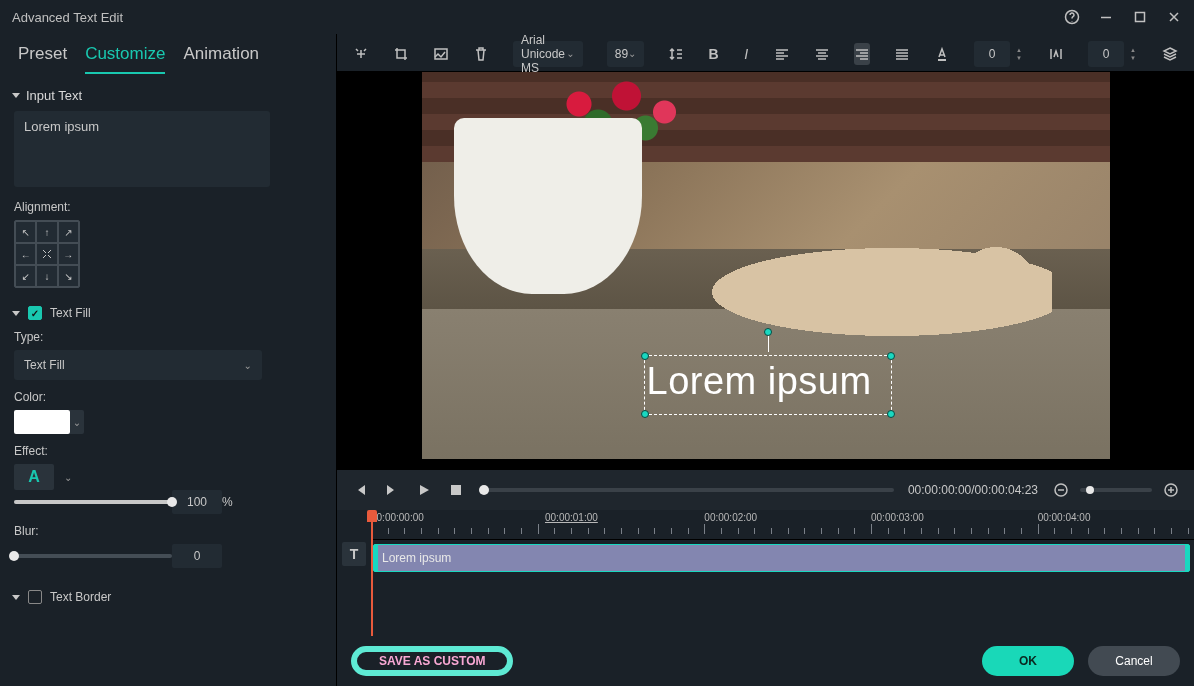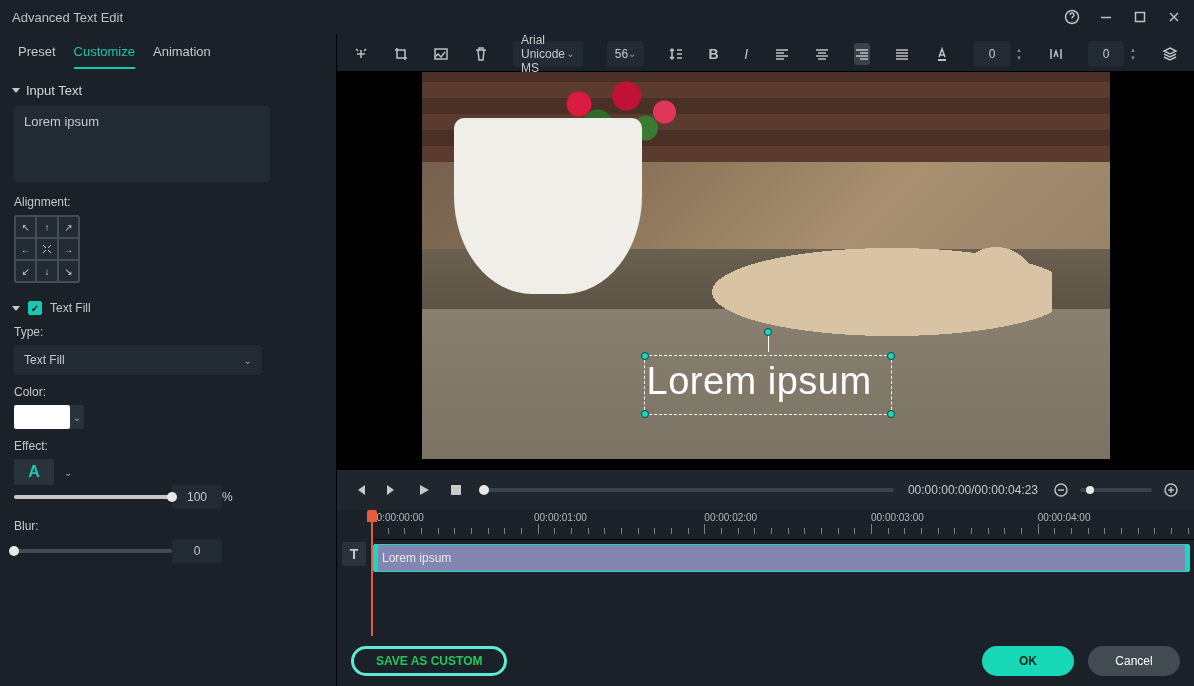--- a/index.html
+++ b/index.html
@@ -4,21 +4,21 @@
 <style>
 *{box-sizing:border-box;margin:0;padding:0;font-family:Arial,sans-serif;user-select:none}
 body{background:#1a2128;color:#c8c8c8;font-size:12px;width:1194px;height:686px;overflow:hidden;display:flex;flex-direction:column}
 .titlebar{height:34px;display:flex;align-items:center;padding:0 12px;background:#1a2128}
 .titlebar .title{flex:1;font-size:13px;color:#c0c0c0}
 .titlebar .win-controls{display:flex;gap:18px;align-items:center}
 .titlebar .win-controls span{width:16px;height:16px;display:flex;align-items:center;justify-content:center;color:#c0c0c0;cursor:pointer}
 .main{flex:1;display:flex;min-height:0}
 .sidebar{width:337px;background:#1a2128;display:flex;flex-direction:column;border-right:1px solid #000}
 .tabs{display:flex;gap:18px;padding:10px 18px 0 18px}
-.tab{padding-bottom:8px;font-size:13px;color:#c8c8c8;cursor:pointer;border-bottom:2px solid transparent}
+.tab{padding-bottom:8px;font-size:17px;color:#c8c8c8;cursor:pointer;border-bottom:2px solid transparent}
 .tab.active{color:#19c8b0;border-bottom:2px solid #19c8b0}
 .sidebar-scroll{flex:1;overflow-y:auto;padding:6px 0 6px 12px;position:relative}
 .sidebar-scroll::-webkit-scrollbar{width:8px}
 .sidebar-scroll::-webkit-scrollbar-thumb{background:#3a4148;border-radius:4px}
 .section-head{display:flex;align-items:center;gap:6px;padding:8px 0;font-size:13px;color:#d8d8d8}
 .caret-down{width:0;height:0;border-left:4px solid transparent;border-right:4px solid transparent;border-top:5px solid #c8c8c8}
 .textarea{width:256px;height:76px;background:#222b33;border:none;border-radius:3px;padding:8px 10px;color:#c8c8c8;font-size:13px;resize:none;margin-left:2px}
 .label{font-size:12px;color:#c8c8c8;margin:10px 0 6px 2px;display:block}
 .align-grid{width:66px;margin-left:2px;background:#222b33;border:1px solid #444d55;border-radius:2px}
 .align-row{display:flex}
@@ -82,21 +82,21 @@
 .ruler .tick{position:absolute;top:18px;width:1px;height:6px;background:#7a8088}
 .ruler .tick.major{top:14px;height:10px}
 .ruler .tlabel{position:absolute;top:2px;font-size:10px;color:#b8b8b8;transform:translateX(0)}
 .playhead{position:absolute;left:0;top:0;bottom:0;width:2px;background:#e85a3c;z-index:5}
 .playhead::before{content:"";position:absolute;top:0;left:-4px;width:10px;height:12px;background:#e85a3c;border-radius:2px 2px 0 0}
 .clip{position:absolute;left:2px;right:4px;top:34px;height:28px;background:#8386b0;border:1px solid #19d8c0;border-radius:2px;display:flex;align-items:center;padding:0 8px;font-size:12px;color:#e8e8e8}
 .clip .grip{position:absolute;top:0;bottom:0;width:4px;background:#19d8c0}
 .clip .grip.l{left:0}.clip .grip.r{right:0}
 .footer{height:50px;background:#1a2128;display:flex;align-items:center;padding:0 14px;gap:14px}
 .btn{height:30px;padding:0 22px;border-radius:15px;display:flex;align-items:center;justify-content:center;font-size:12px;cursor:pointer;border:none}
-.btn-outline{background:transparent;border:3px solid #5eead4;color:#22c55e;font-weight:bold}
+.btn-outline{background:transparent;border:6px solid #5eead4;color:#f9a8d4;font-weight:bold}
 .btn-primary{background:#19d8b8;color:#0a2820;font-weight:bold;min-width:92px}
 .btn-secondary{background:#424a52;color:#ffffff;min-width:92px}
 .spacer{flex:1}
 svg{display:block}
 </style>
 </head>
 <body>
 
 <div class="titlebar">
   <div class="title">Advanced Text Edit</div>
@@ -195,20 +195,25 @@
       </div>
       <span class="label">Blur:</span>
       <div class="slider-row">
         <div class="slider">
           <div class="slider-fill" style="width:0%"></div>
           <div class="slider-thumb" style="left:0%"></div>
         </div>
         <input class="num-input" value="0" style="">
       </div>
 
+      <div class="chk-row" style="margin-top:22px">
+        <span class="caret-down"></span>
+        <div class="checkbox"></div>
+        <span>Text Border</span>
+      </div>
     </div>
   </div>
 
   <div class="content">
     <div class="toolbar">
       <div class="tico">
           <svg class="ic-svg" viewBox="0 0 16 16">
             <path d="M4 8h8M8 4v8M3 3l2 2M13 3l-2 2"></path>
           </svg>
         </div>
@@ -226,21 +231,21 @@
       <div class="tico">
           <svg class="ic-svg" viewBox="0 0 16 16">
             <path d="M3 4h10M6 4V2h4v2M5 4l1 10h4l1-10"></path>
           </svg>
         </div>
       <div class="font-sel">
         <span>Arial Unicode MS</span>
         <span class="chev">⌄</span>
       </div>
       <div class="size-sel">
-        <span>56</span>
+        <span>89</span>
         <span class="chev">⌄</span>
       </div>
       <div class="tico">
           <svg class="ic-svg" viewBox="0 0 16 16">
             <path d="M4 3v10M2 5l2-2 2 2M2 11l2 2 2-2M9 4h5M9 8h5M9 12h5"></path>
           </svg>
         </div>
       <div class="tico">
           <span style="font-weight:bold;font-size:14px">B</span>
         </div>
@@ -375,21 +380,21 @@
               <div class="tick" style="left: 16.6667px;"></div>
               <div class="tick" style="left: 33.3333px;"></div>
               <div class="tick" style="left: 50px;"></div>
               <div class="tick" style="left: 66.6667px;"></div>
               <div class="tick" style="left: 83.3333px;"></div>
               <div class="tick" style="left: 100px;"></div>
               <div class="tick" style="left: 116.667px;"></div>
               <div class="tick" style="left: 133.333px;"></div>
               <div class="tick" style="left: 150px;"></div>
               <div class="tick major" style="left: 166.667px;"></div>
-              <div class="tlabel" style="left: 163px;">00:00:01:00</div>
+              <div class="tlabel" style="left: 174px; text-decoration: underline;">00:00:01:00</div>
               <div class="tick" style="left: 183.333px;"></div>
               <div class="tick" style="left: 200px;"></div>
               <div class="tick" style="left: 216.667px;"></div>
               <div class="tick" style="left: 233.333px;"></div>
               <div class="tick" style="left: 250px;"></div>
               <div class="tick" style="left: 266.667px;"></div>
               <div class="tick" style="left: 283.333px;"></div>
               <div class="tick" style="left: 300px;"></div>
               <div class="tick" style="left: 316.667px;"></div>
               <div class="tick major" style="left: 333.333px;"></div>

